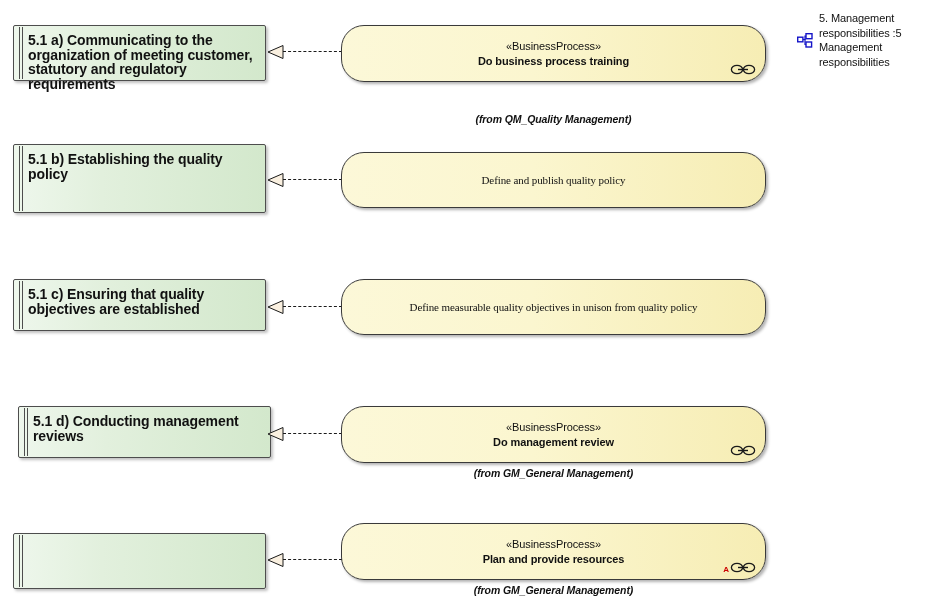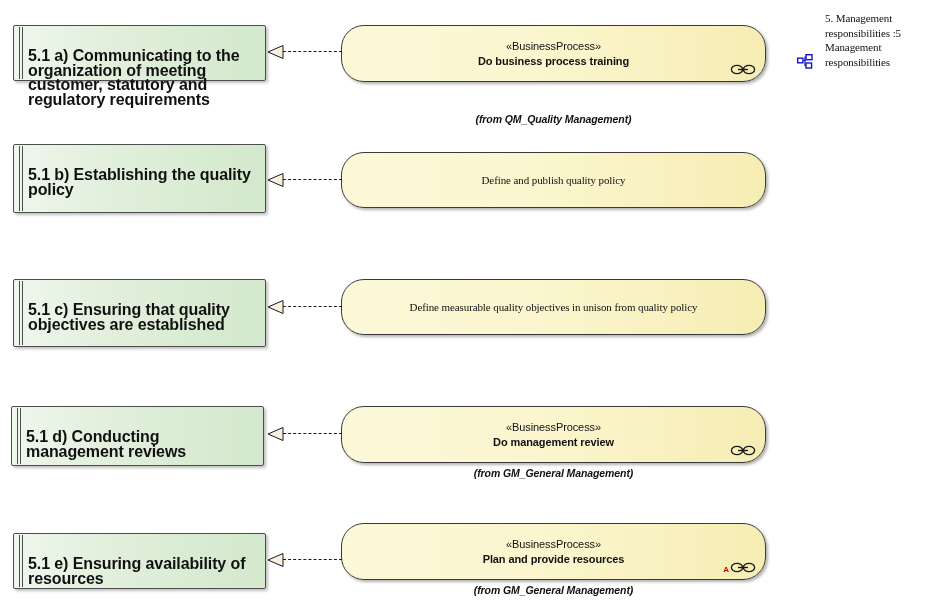--- a/index.html
+++ b/index.html
@@ -45,26 +45,25 @@
     top: 1px;
     bottom: 1px;
     width: 1px;
     background: #4d4d4d;
   }
   .req-text {
     position: absolute;
     left: 14px;
     right: 8px;
     top: 7px;
-    font-size: 16px;
+    font-size: 14px;
     font-weight: bold;
     line-height: 14.5px;
     color: #111111;
     letter-spacing: -0.1px;
-    margin-top: 16px;
   }
 
   
   .proc-box {
     position: absolute;
     box-sizing: border-box;
     border: 1px solid #3a3a3a;
     border-radius: 23px;
     background: linear-gradient(to right, #fcf8d8 0%, #fbf6cf 45%, #f6edb4 100%);
     box-shadow: 2px 2px 3px rgba(0,0,0,0.3);
@@ -140,23 +139,22 @@
     left: 0;
     top: 0;
     width: 17px;
     height: 16px;
   }
 
   
   .pkg-label {
     position: absolute;
     display: flex;
-    align-items: flex-end;
-    gap: 12px;
-    font-family: Liberation Serif, serif;
+    align-items: center;
+    gap: 6px;
   }
   .pkg-icon {
     width: 16px;
     height: 15px;
     flex: 0 0 auto;
     margin-top: 1px;
   }
   .pkg-text {
     font-size: 11px;
     line-height: 14.5px;
@@ -208,40 +206,40 @@
     </svg>
     <div class="conn-line"></div>
   </div>
 
   <div class="proc-box" style="left:341px; top:152px; width:425px; height:56px;">
     <div class="proc-inner">
       <div class="proc-name plain">Define and publish quality policy</div>
     </div>
   </div>
 
-  <div class="req-box" style="left:13px; top:279px; width:253px; height:68px;">
+  <div class="req-box" style="left:13px; top:279px; width:253px; height:52px;">
     <div class="rail-outer"></div>
     <div class="rail-inner"></div>
     <div class="req-text">5.1 c) Ensuring that quality objectives are established</div>
   </div>
 
   <div class="connector" style="left:267px; top:299px; width:75px;">
     <svg class="conn-arrow" viewBox="0 0 17 16">
       <polygon points="1,8 16,1.5 16,14.5" fill="#faf0e0" stroke="#1a1a1a" stroke-width="1"></polygon>
     </svg>
     <div class="conn-line"></div>
   </div>
 
   <div class="proc-box" style="left:341px; top:279px; width:425px; height:56px;">
     <div class="proc-inner">
       <div class="proc-name plain">Define measurable quality objectives in unison from quality policy</div>
     </div>
   </div>
 
-  <div class="req-box" style="left:11px; top:406px; width:253px; height:60px;">
+  <div class="req-box" style="left:18px; top:406px; width:253px; height:52px;">
     <div class="rail-outer"></div>
     <div class="rail-inner"></div>
     <div class="req-text">5.1 d) Conducting management reviews</div>
   </div>
 
   <div class="connector" style="left:267px; top:426px; width:75px;">
     <svg class="conn-arrow" viewBox="0 0 17 16">
       <polygon points="1,8 16,1.5 16,14.5" fill="#faf0e0" stroke="#1a1a1a" stroke-width="1"></polygon>
     </svg>
     <div class="conn-line"></div>
@@ -256,21 +254,20 @@
       <line x1="8" y1="5.5" x2="18" y2="5.5" stroke="#1a1a1a" stroke-width="1.4"></line>
       <ellipse cx="7" cy="5.5" rx="5.6" ry="4.2" fill="none" stroke="#1a1a1a" stroke-width="1.3"></ellipse>
       <ellipse cx="19" cy="5.5" rx="5.6" ry="4.2" fill="none" stroke="#1a1a1a" stroke-width="1.3"></ellipse>
     </svg>
   </div>
   <div class="proc-caption" style="left:341px; top:467px; width:425px;">(from GM_General Management)</div>
 
   <div class="req-box" style="left:13px; top:533px; width:253px; height:56px;">
     <div class="rail-outer"></div>
     <div class="rail-inner"></div>
-    <div class="req-text">5.1 e) Ensuring availability of resources</div>
   </div>
 
   <div class="connector" style="left:267px; top:552px; width:75px;">
     <svg class="conn-arrow" viewBox="0 0 17 16">
       <polygon points="1,8 16,1.5 16,14.5" fill="#faf0e0" stroke="#1a1a1a" stroke-width="1"></polygon>
     </svg>
     <div class="conn-line"></div>
   </div>
 
   <div class="proc-box" style="left:341px; top:523px; width:425px; height:57px;">

